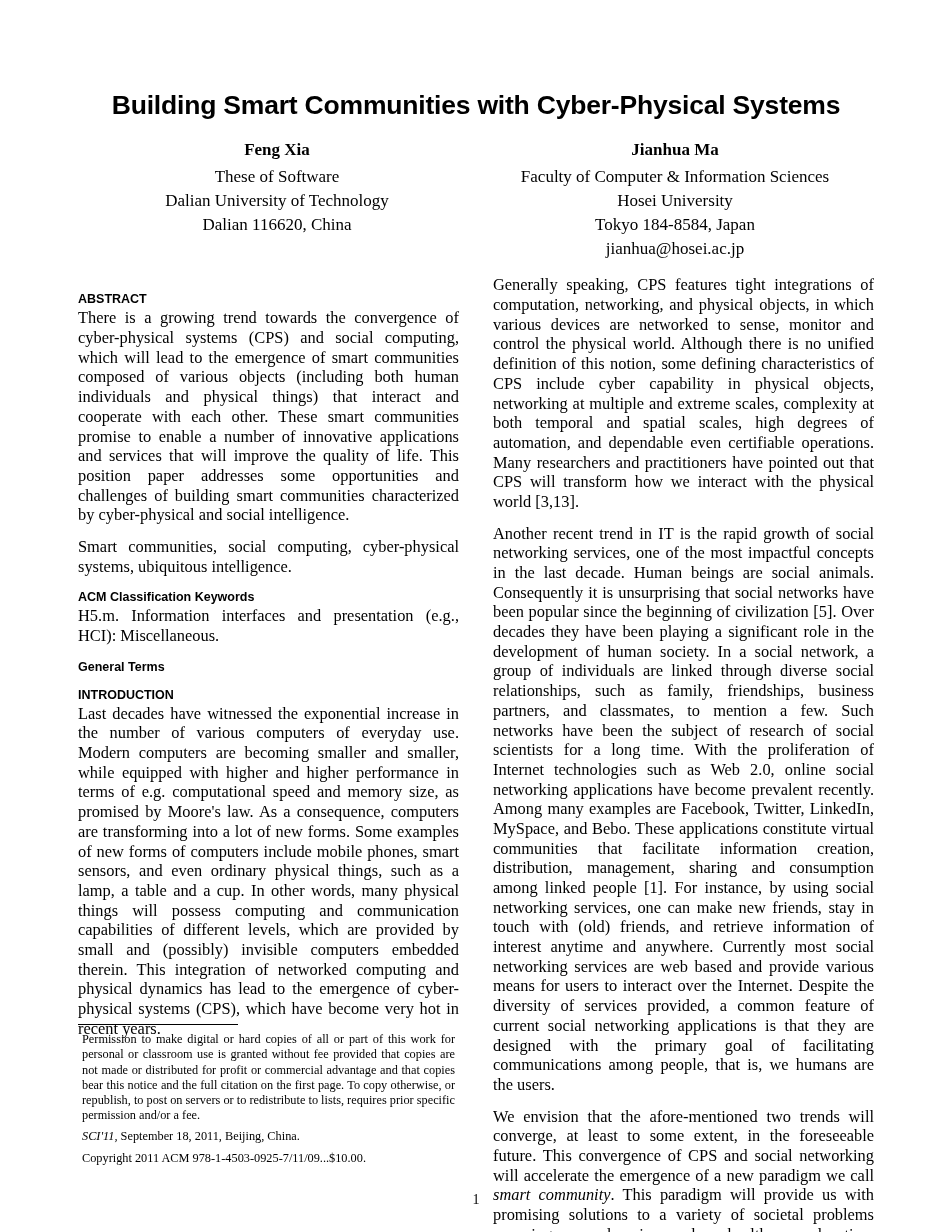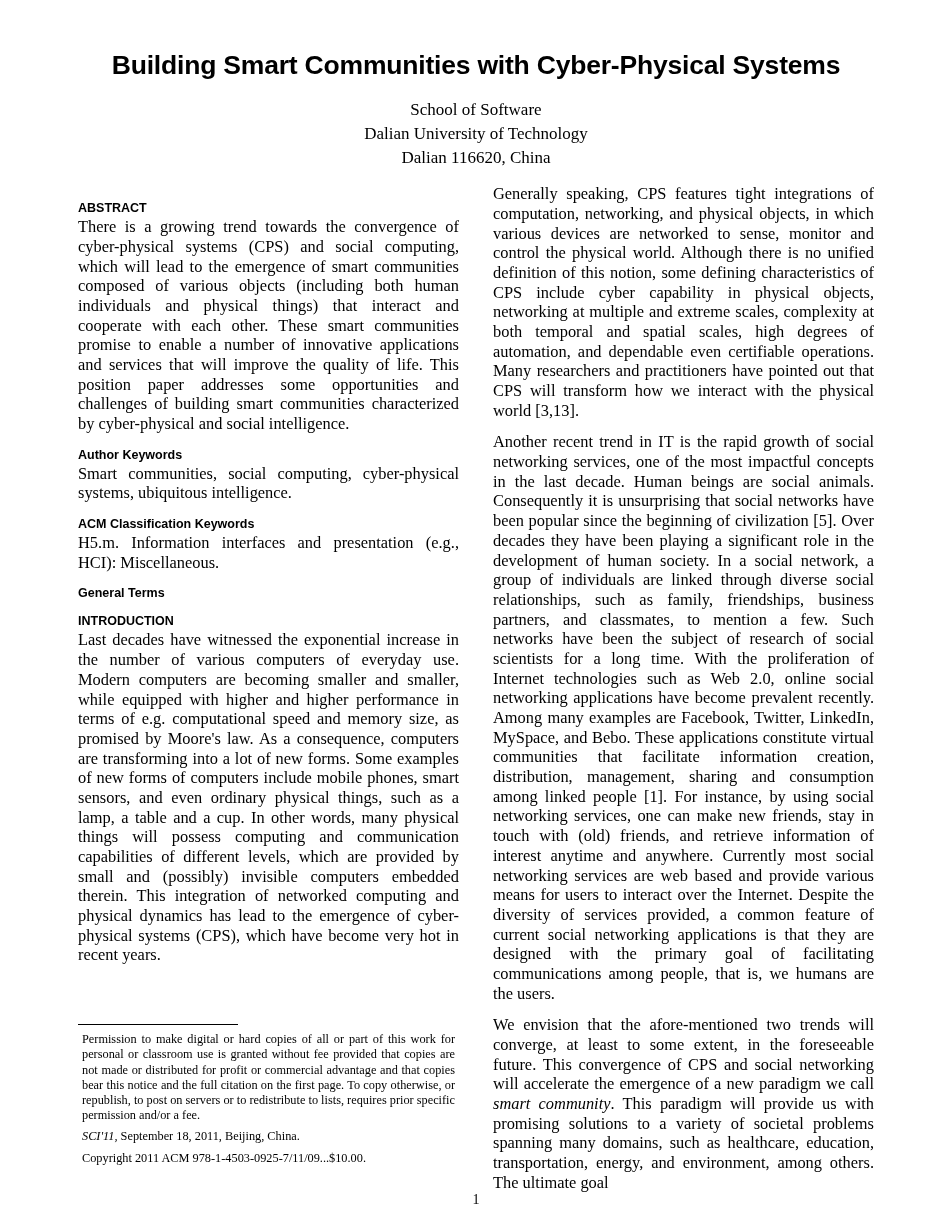--- a/index.html
+++ b/index.html
@@ -12,21 +12,21 @@
     height: 1232px;
     font-family: "Liberation Serif", serif;
     color: #000000;
     position: relative;
   }
   .page {
     position: relative;
     width: 952px;
     height: 1232px;
     box-sizing: border-box;
-    padding: 32px 78px 30px 78px;
+    padding: 72px 78px 30px 78px;
   }
   .title {
     font-family: "Liberation Sans", sans-serif;
     font-weight: bold;
     font-size: 26.5px;
     text-align: center;
     letter-spacing: -0.2px;
     margin: 18px 0 16px 0;
     line-height: 1.2;
   }
@@ -102,33 +102,40 @@
 </style>
 </head>
 <body>
 
 <div class="page">
 
   <h1 class="title">Building Smart Communities with Cyber-Physical Systems</h1>
 
   <div class="authors">
     <div class="author-block">
-      <div class="author-line">School of Software</div>
+      <div class="author-name">Feng Xia</div>
+      <div class="author-line">These of Software</div>
       <div class="author-line">Dalian University of Technology</div>
       <div class="author-line">Dalian 116620, China</div>
+    </div>
+    <div class="author-block">
+      <div class="author-name">Jianhua Ma</div>
+      <div class="author-line">Faculty of Computer &amp; Information Sciences</div>
+      <div class="author-line">Hosei University</div>
+      <div class="author-line">Tokyo 184-8584, Japan</div>
+      <div class="author-line">jianhua@hosei.ac.jp</div>
     </div>
   </div>
 
   <div class="columns">
 
     <div class="col">
       <div class="sec-head first">ABSTRACT</div>
       <p class="body">There is a growing trend towards the convergence of cyber-physical systems (CPS) and social computing, which will lead to the emergence of smart communities composed of various objects (including both human individuals and physical things) that interact and cooperate with each other. These smart communities promise to enable a number of innovative applications and services that will improve the quality of life. This position paper addresses some opportunities and challenges of building smart communities characterized by cyber-physical and social intelligence.</p>
 
-      <div class="sec-head">Author Keywords</div>
       <p class="body">Smart communities, social computing, cyber-physical systems, ubiquitous intelligence.</p>
 
       <div class="sec-head">ACM Classification Keywords</div>
       <p class="body">H5.m. Information interfaces and presentation (e.g., HCI): Miscellaneous.</p>
 
       <div class="sec-head">General Terms</div>
 
       <div class="sec-head">INTRODUCTION</div>
       <p class="body">Last decades have witnessed the exponential increase in the number of various computers of everyday use. Modern computers are becoming smaller and smaller, while equipped with higher and higher performance in terms of e.g. computational speed and memory size, as promised by Moore's law. As a consequence, computers are transforming into a lot of new forms. Some examples of new forms of computers include mobile phones, smart sensors, and even ordinary physical things, such as a lamp, a table and a cup. In other words, many physical things will possess computing and communication capabilities of different levels, which are provided by small and (possibly) invisible computers embedded therein. This integration of networked computing and physical dynamics has lead to the emergence of cyber-physical systems (CPS), which have become very hot in recent years.</p>
     </div>

